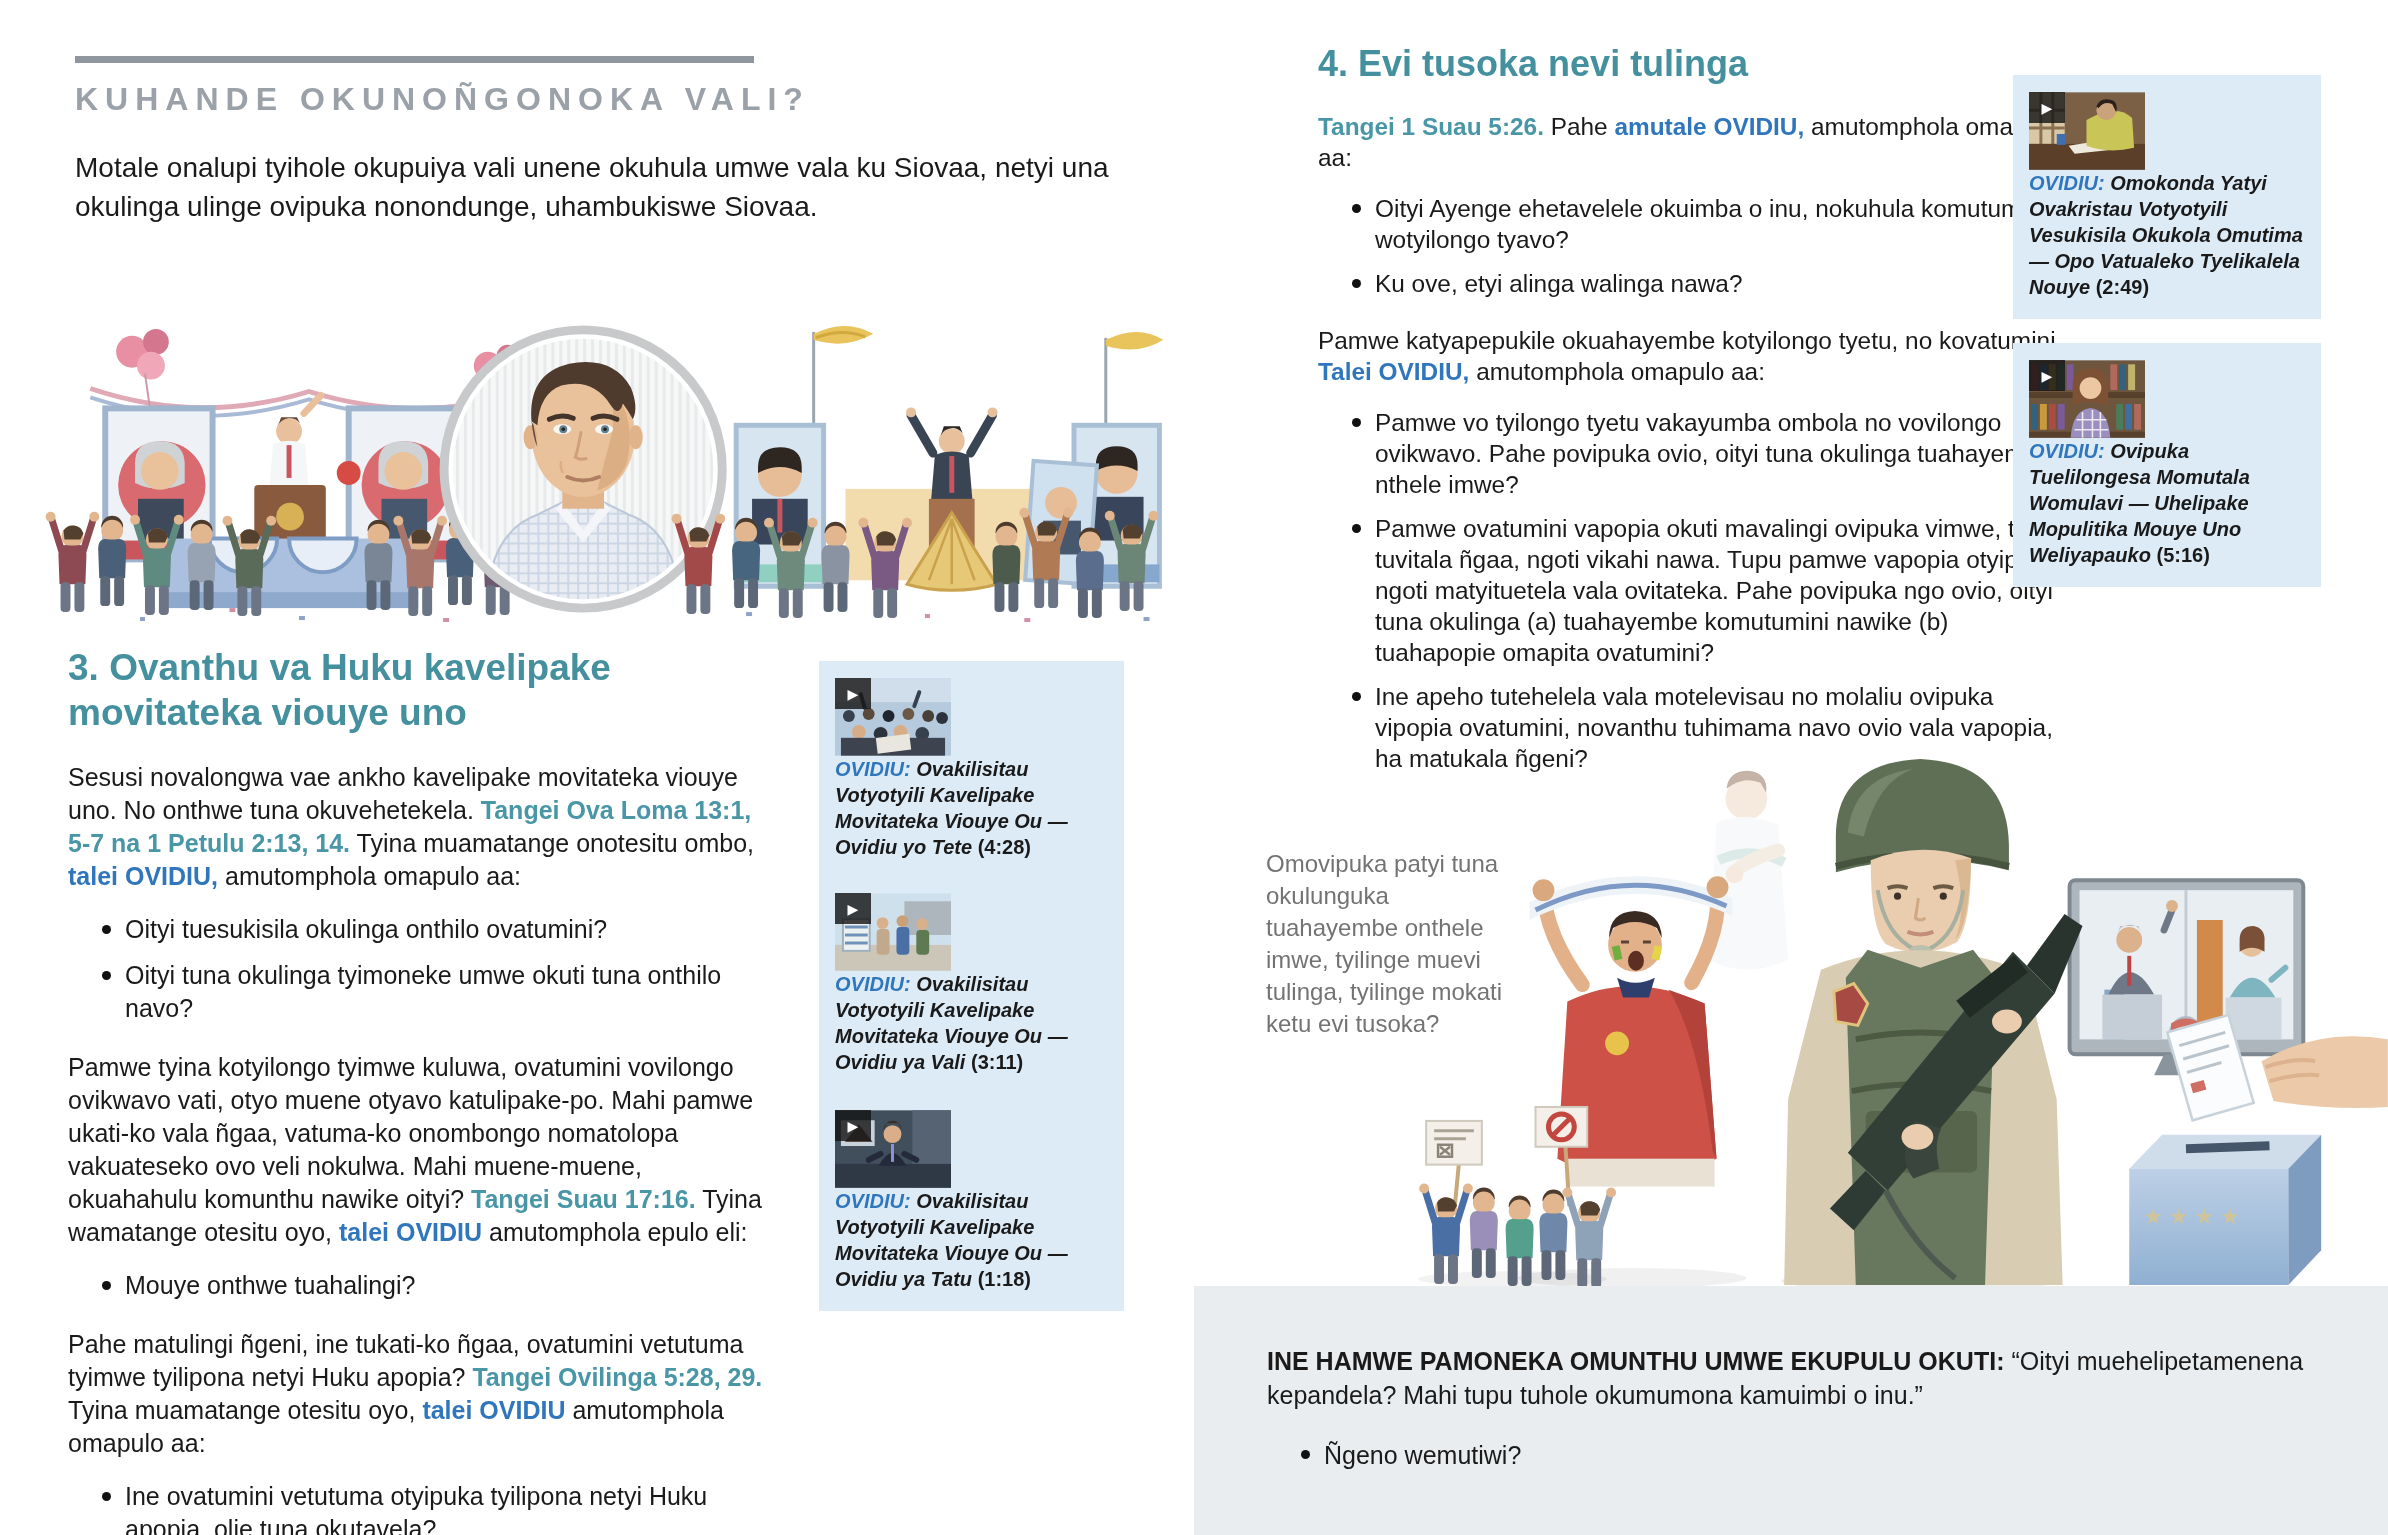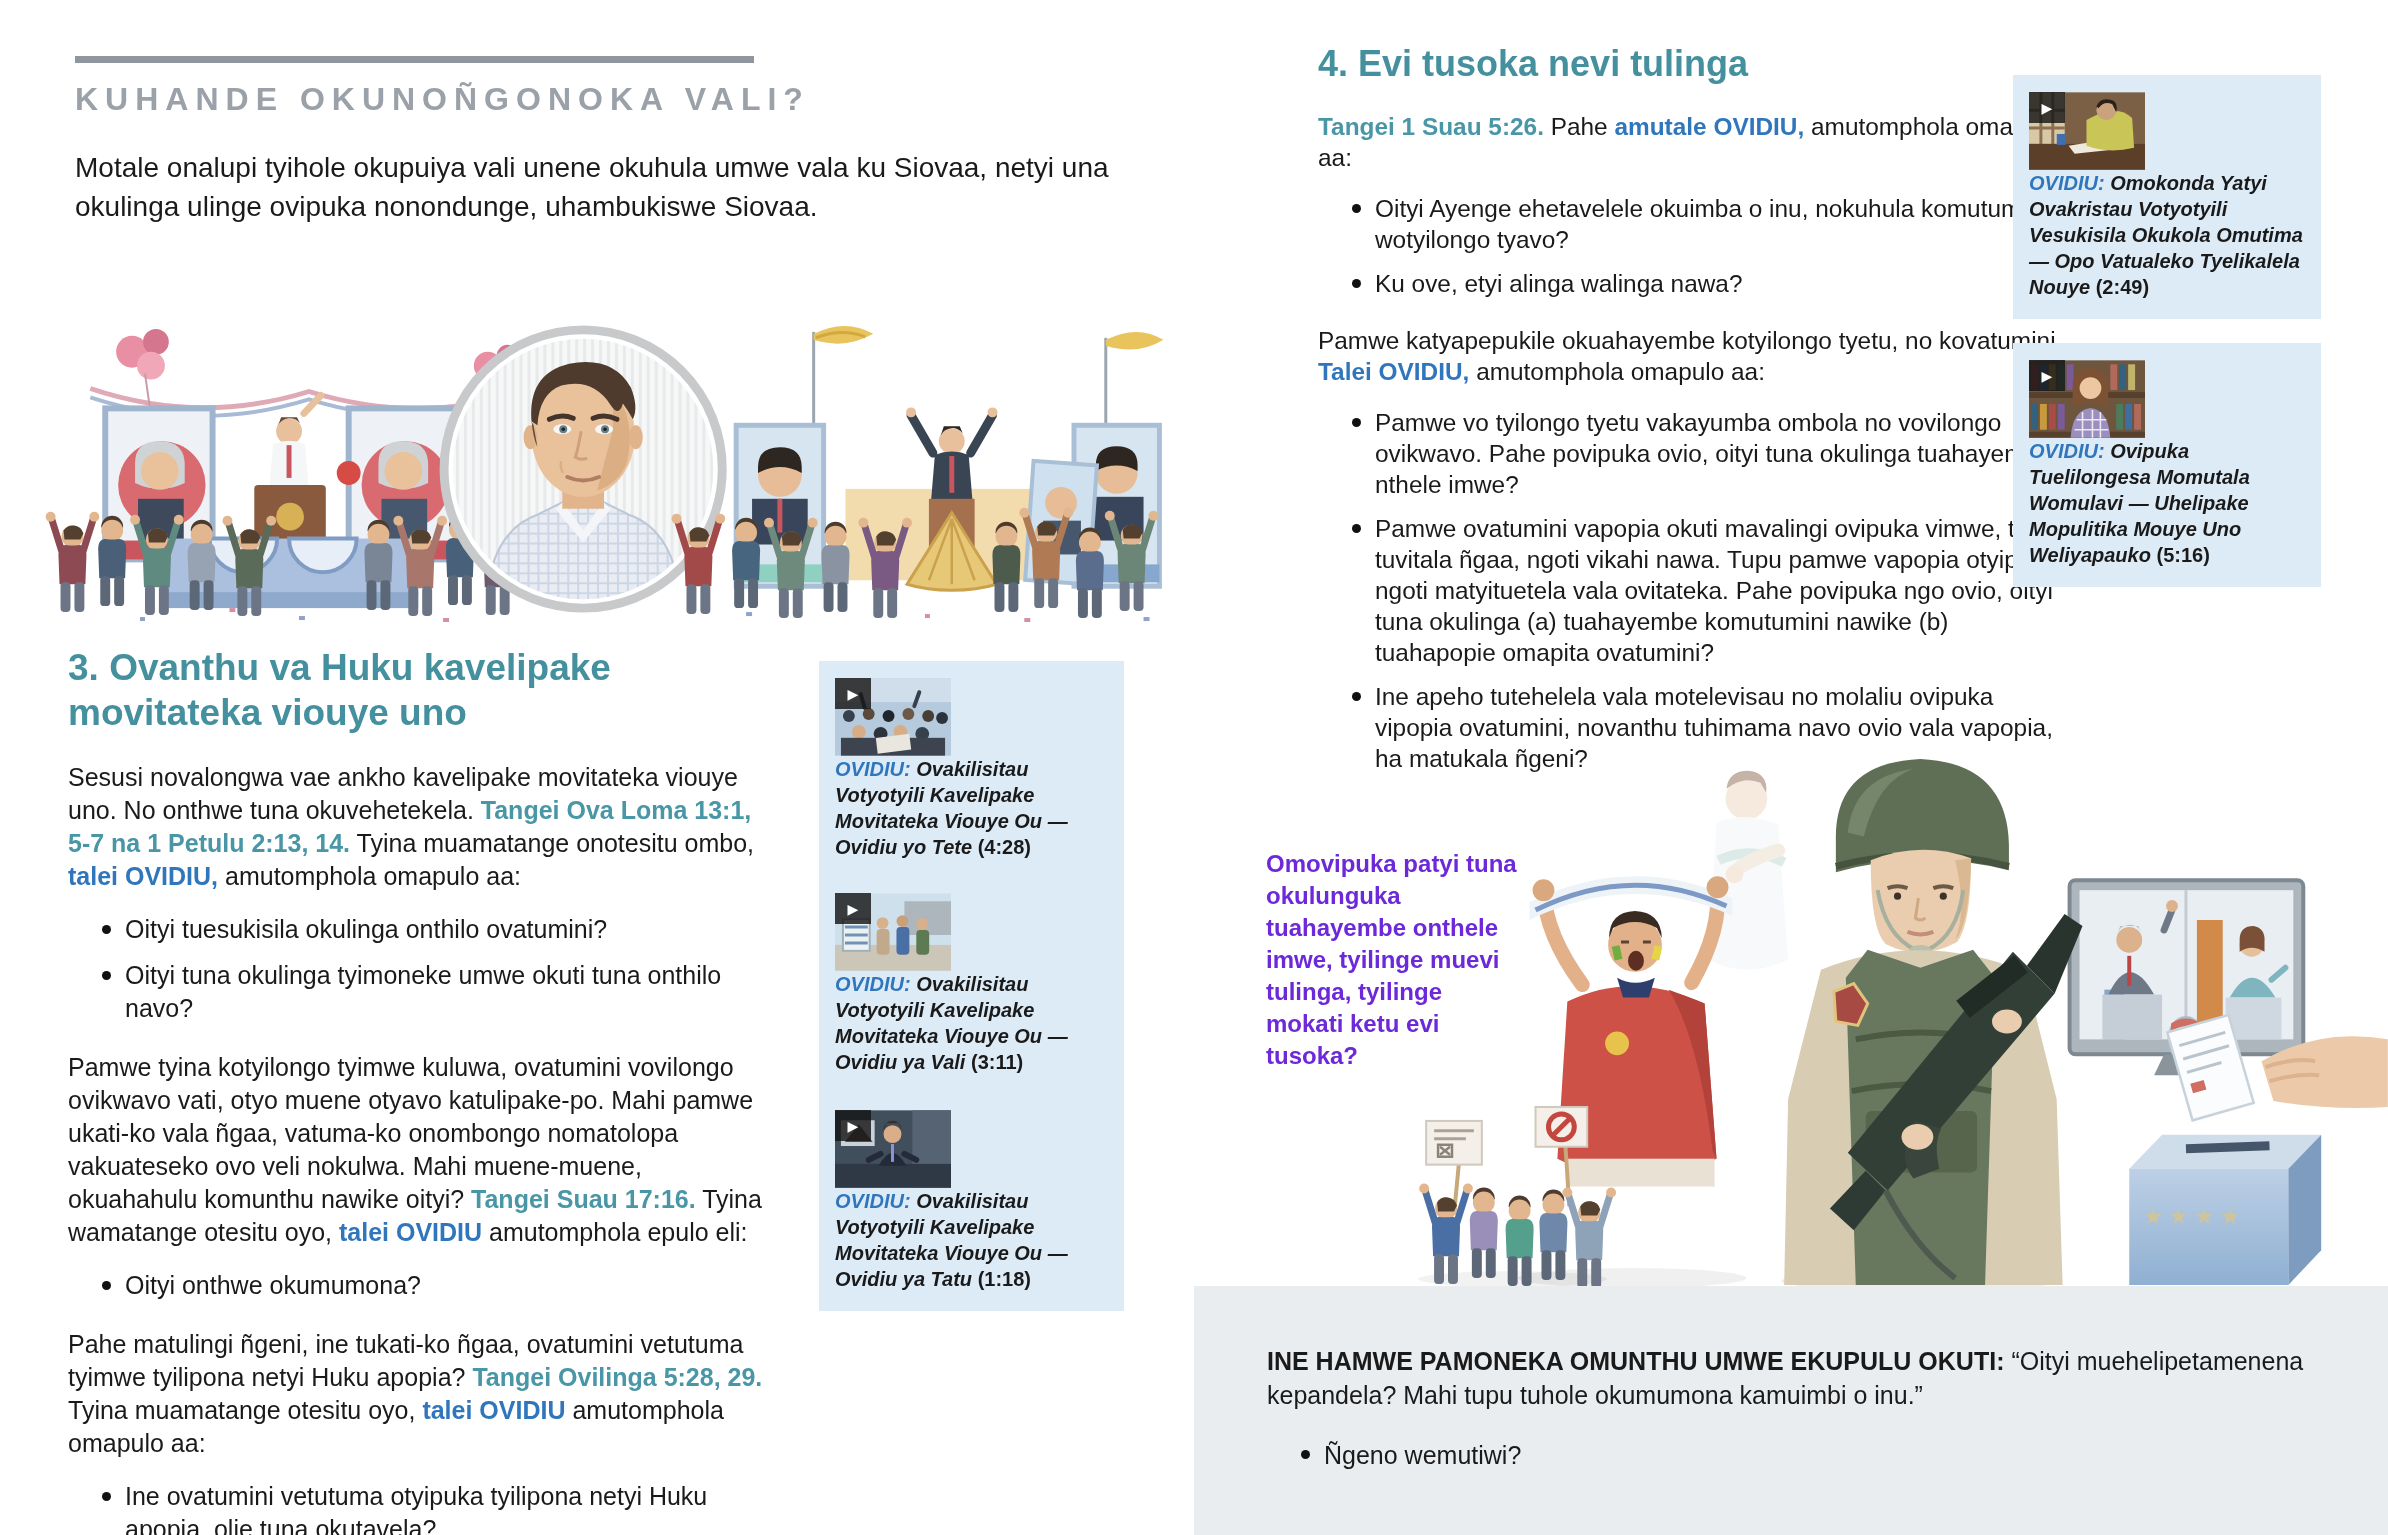--- a/index.html
+++ b/index.html
@@ -30,21 +30,21 @@
   .vcard.w310{width:308px;}
   .vthumb{position:relative;width:116px;height:78px;}
   .vthumb svg{display:block;}
   .play{position:absolute;left:0;top:0;width:36px;height:31px;background:rgba(22,22,22,.82);
         color:#fff;display:flex;align-items:center;justify-content:center;font-size:14px;line-height:1;}
   .vcap{font-size:20px;line-height:26px;font-weight:bold;font-style:italic;color:#1a1a1a;}
   .vlabel{color:#2f76bd;}
   .vdur{font-style:normal;}
 
   
-  .illu-caption{left:1266px;top:848px;width:259px;font-size:24px;line-height:32px;color:#6d28d9;font-weight:bold;}
+  .illu-caption{left:1266px;top:848px;width:259px;font-size:24px;line-height:32px;color:#737373;}
   .qbox{left:1194px;top:1286px;width:1194px;height:250px;background:#eaedef;box-sizing:border-box;
         padding:58px 70px 16px 73px;font-size:25px;line-height:34px;z-index:6;}
   .qlead{font-weight:bold;}
   .qbox ul.b{margin-top:26px;}
 
   svg{overflow:visible;}
 </style>
 </head>
 <body>
 
@@ -250,21 +250,21 @@
     <p class="pp"><span>Sesusi novalongwa vae ankho kavelipake movitateka viouye uno. No onthwe tuna okuvehetekela. </span><span class="scr">Tangei Ova Loma 13:1, 5-7 na 1 Petulu 2:13, 14.</span><span> Tyina muamatange onotesitu ombo, </span><span class="lnk">talei OVIDIU,</span><span> amutomphola omapulo aa:</span></p>
 
     <ul class="b">
       <li>Oityi tuesukisila okulinga onthilo ovatumini?</li>
       <li>Oityi tuna okulinga tyimoneke umwe okuti tuna onthilo navo?</li>
     </ul>
 
     <p class="pp"><span>Pamwe tyina kotyilongo tyimwe kuluwa, ovatumini vovilongo ovikwavo vati, otyo muene otyavo katulipake-po. Mahi pamwe ukati-ko vala ñgaa, vatuma-ko onombongo nomatolopa vakuateseko ovo veli nokulwa. Mahi muene-muene, okuahahulu komunthu nawike oityi? </span><span class="scr">Tangei Suau 17:16.</span><span> Tyina wamatange otesitu oyo, </span><span class="lnk">talei OVIDIU</span><span> amutomphola epulo eli:</span></p>
 
     <ul class="b">
-      <li>Oityi onthwe okumumona?</li>
+      <li>Mouye onthwe tuahalingi?</li>
     </ul>
 
     <p class="pp"><span>Pahe matulingi ñgeni, ine tukati-ko ñgaa, ovatumini vetutuma tyimwe tyilipona netyi Huku apopia? </span><span class="scr">Tangei Ovilinga 5:28, 29.</span><span> Tyina muamatange otesitu oyo, </span><span class="lnk">talei OVIDIU</span><span> amutomphola omapulo aa:</span></p>
 
     <ul class="b">
       <li>Ine ovatumini vetutuma otyipuka tyilipona netyi Huku apopia, olie tuna okutavela?</li>
 
     </ul>
   </div>
 

